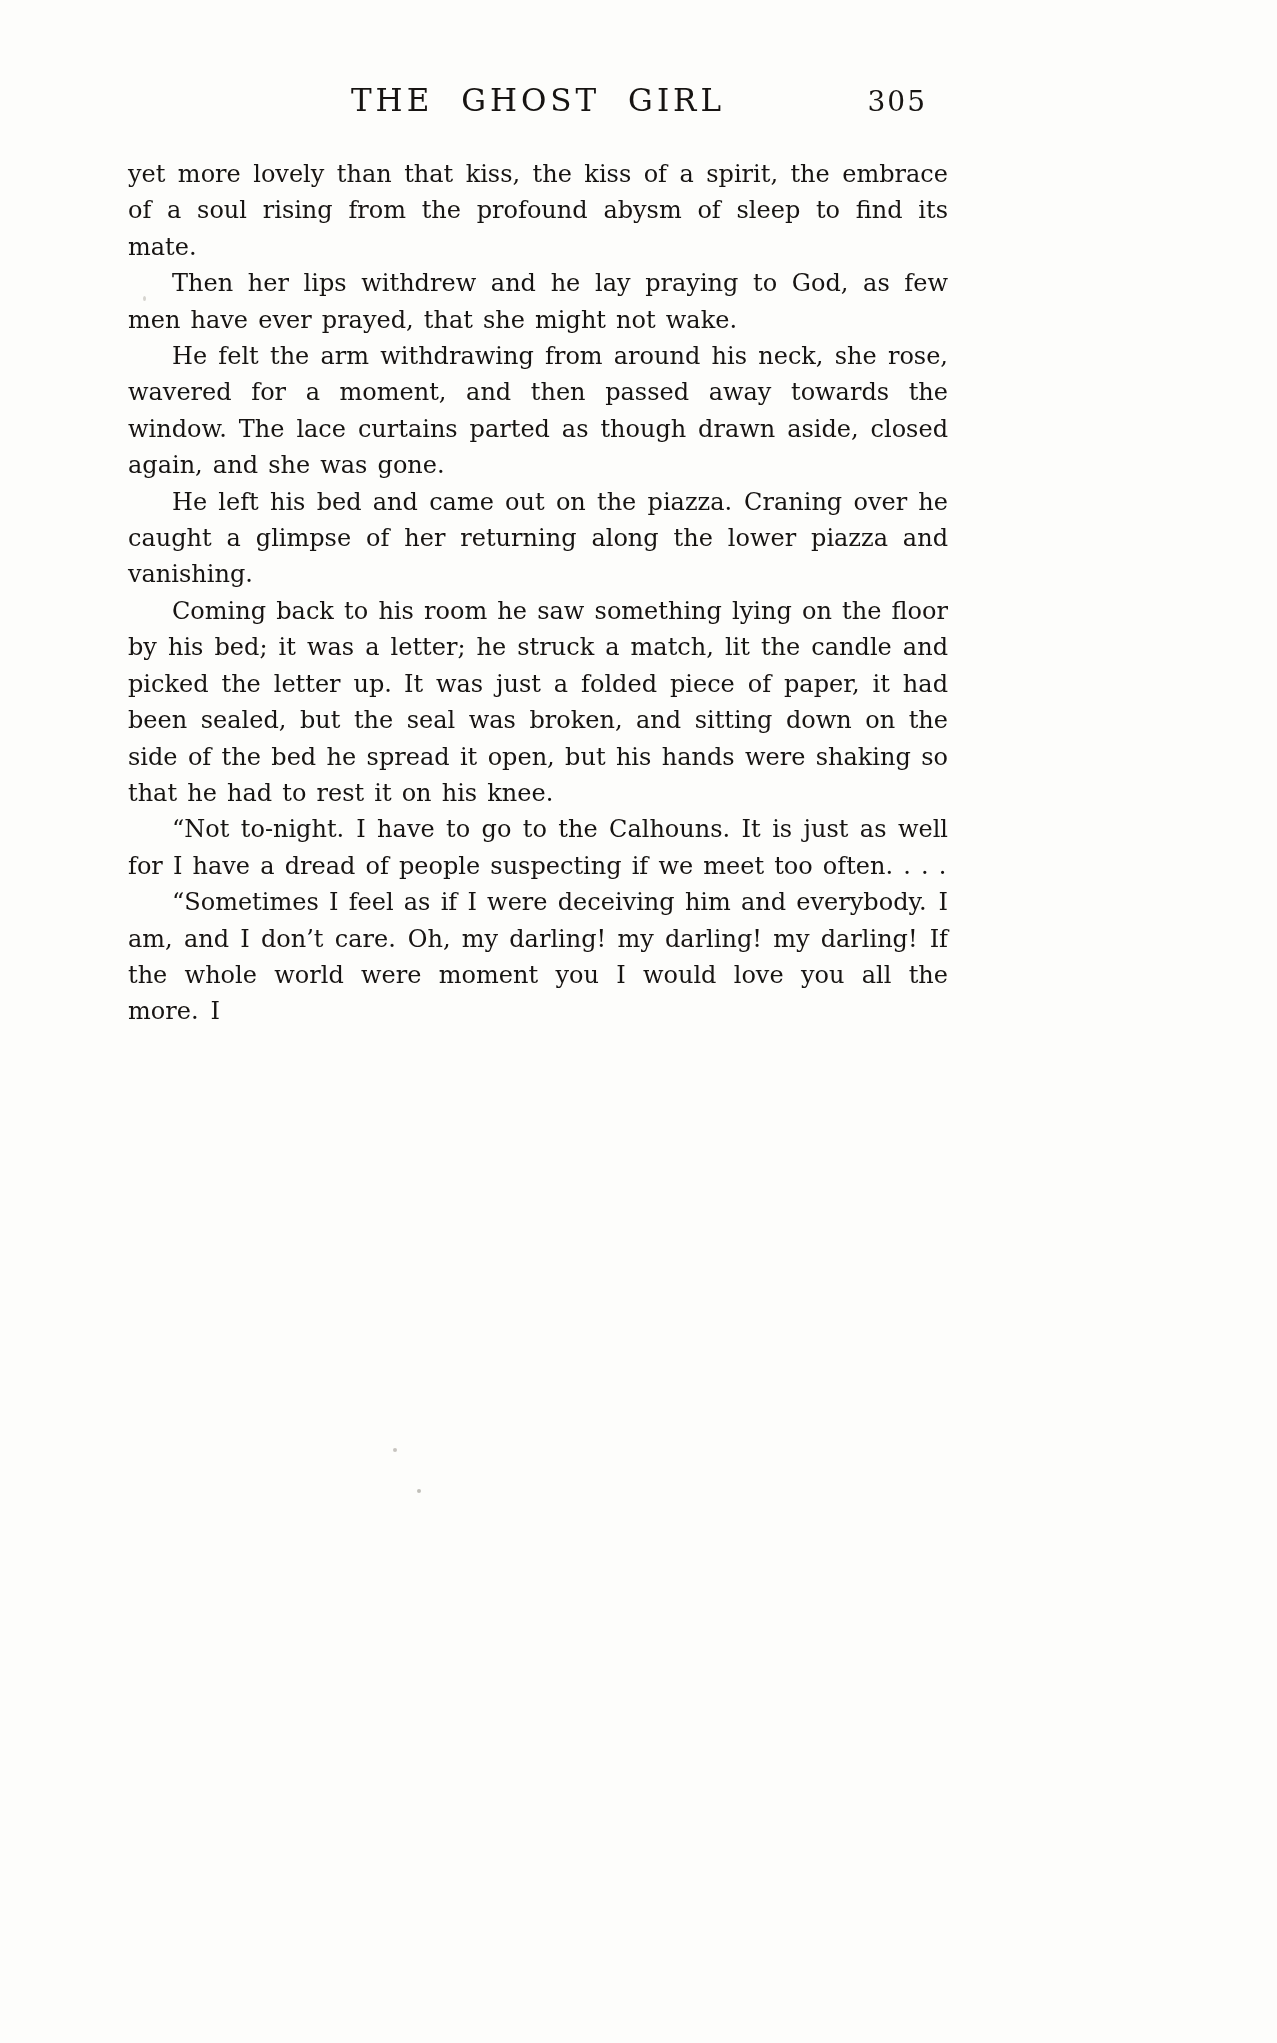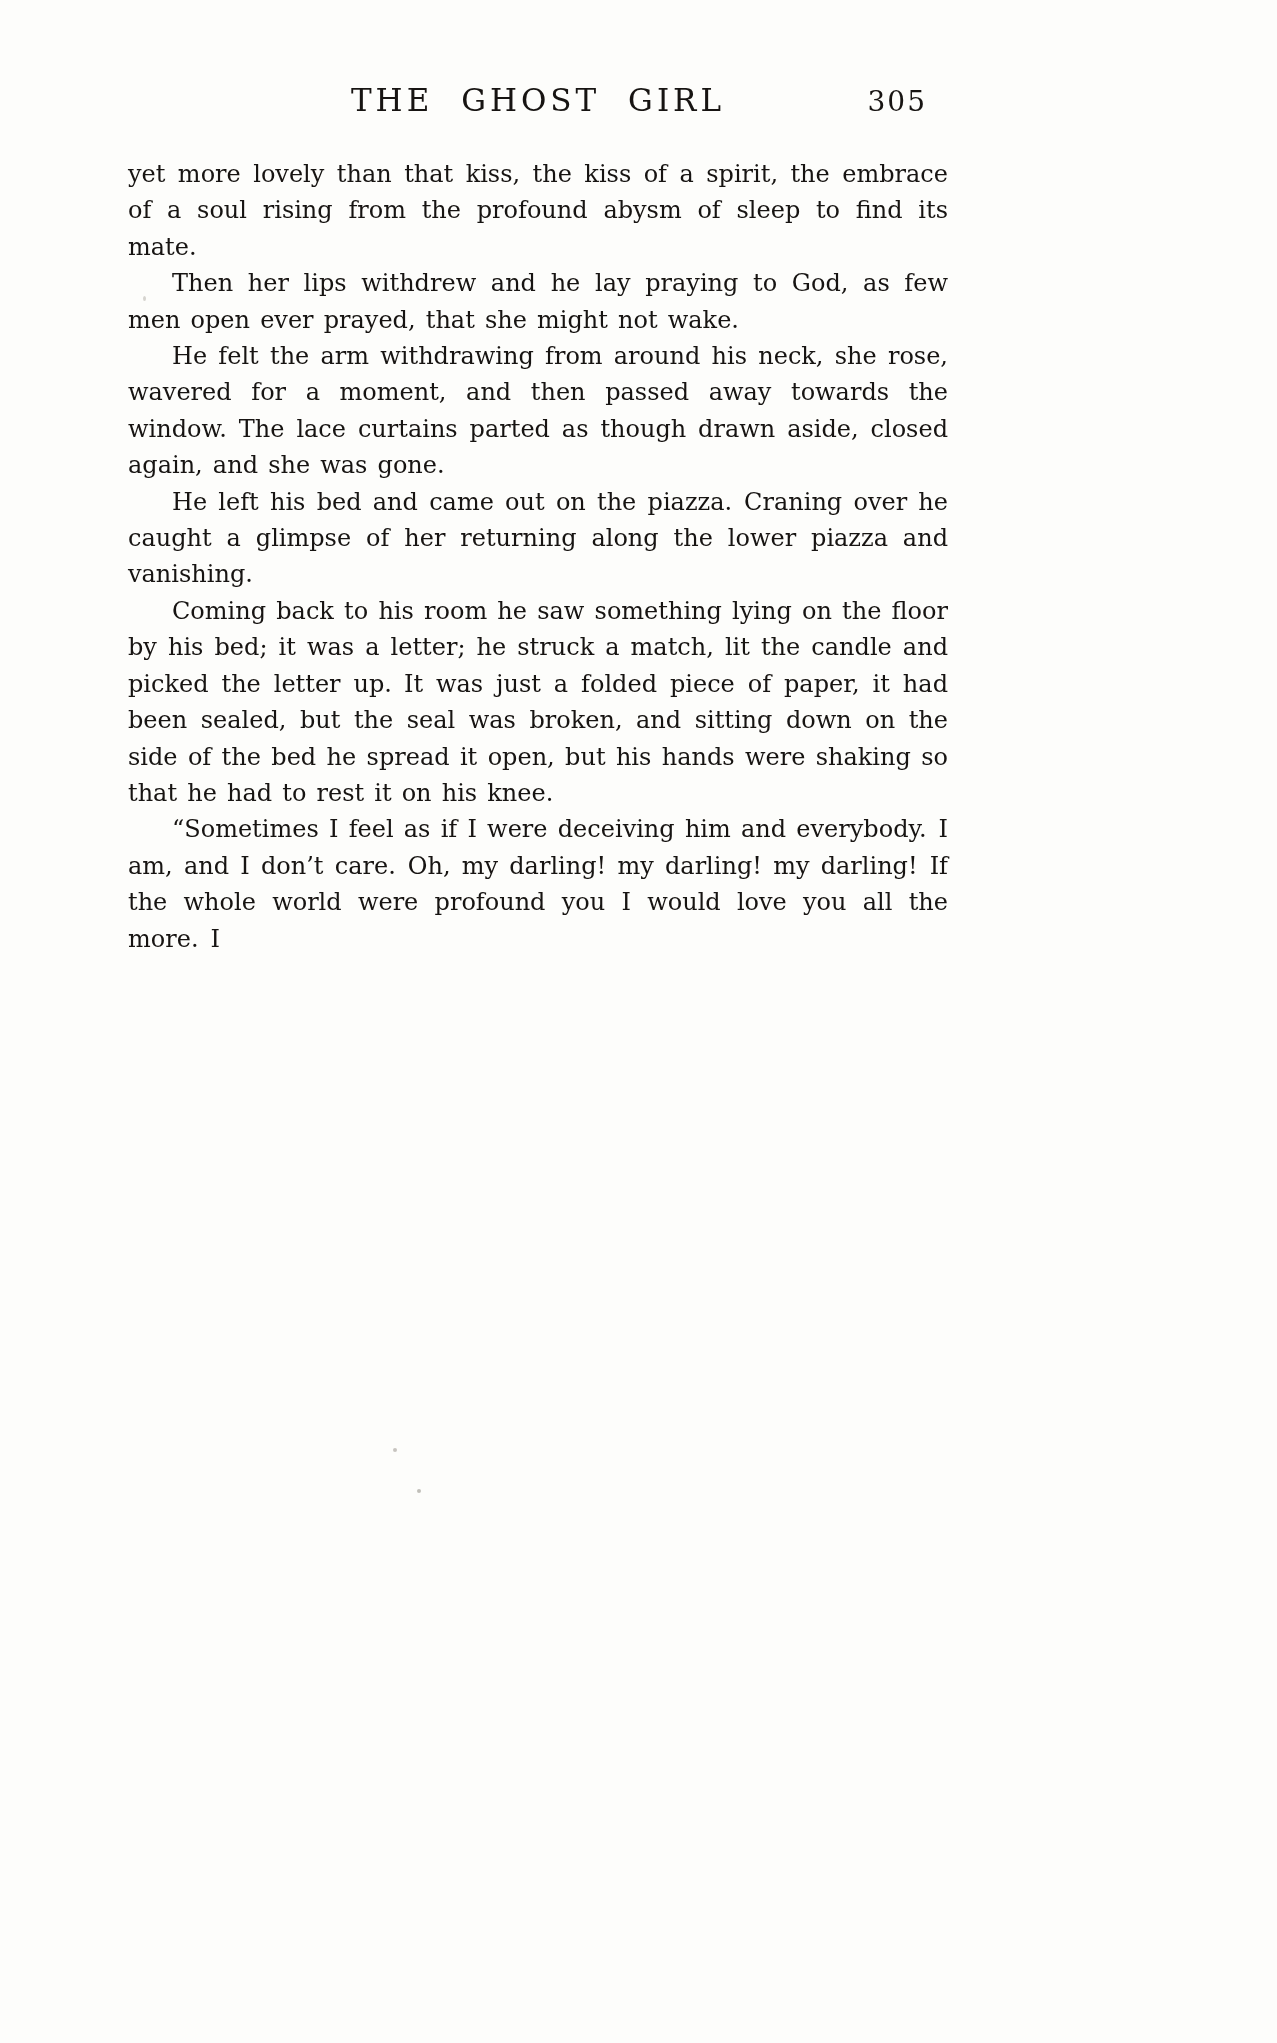--- a/index.html
+++ b/index.html
@@ -77,21 +77,22 @@
 
   <div class="text-col">
 
     <header class="page-header">
       <div class="running-title">THE GHOST GIRL</div>
       <div class="page-number">305</div>
     </header>
 
     <main class="body-text">
       <p class="noindent">yet more lovely than that kiss, the kiss of a spirit, the embrace of a soul rising from the profound abysm of sleep to find its mate.</p>
-      <p class="indent">Then her lips withdrew and he lay praying to God, as few men open ever prayed, that she might not wake.</p>
+      <p class="indent">Then her lips withdrew and he lay praying to God, as few men have ever prayed, that she might not wake.</p>
       <p class="indent">He felt the arm withdrawing from around his neck, she rose, wavered for a moment, and then passed away towards the window. The lace curtains parted as though drawn aside, closed again, and she was gone.</p>
       <p class="indent">He left his bed and came out on the piazza. Craning over he caught a glimpse of her returning along the lower piazza and vanishing.</p>
       <p class="indent">Coming back to his room he saw something lying on the floor by his bed; it was a letter; he struck a match, lit the candle and picked the letter up. It was just a folded piece of paper, it had been sealed, but the seal was broken, and sitting down on the side of the bed he spread it open, but his hands were shaking so that he had to rest it on his knee.</p>
-      <p class="indent justify-last">“Sometimes I feel as if I were deceiving him and everybody. I am, and I don’t care. Oh, my darling! my darling! my darling! If the whole world were profound you I would love you all the more. I</p>
+      <p class="indent">“Not to-night. I have to go to the Calhouns. It is just as well for I have a dread of people suspecting if we meet too often. . . .</p>
+      <p class="indent justify-last">“Sometimes I feel as if I were deceiving him and everybody. I am, and I don’t care. Oh, my darling! my darling! my darling! If the whole world were moment you I would love you all the more. I</p>
     </main>
 
   </div>
 </div>
 
 </body></html>

